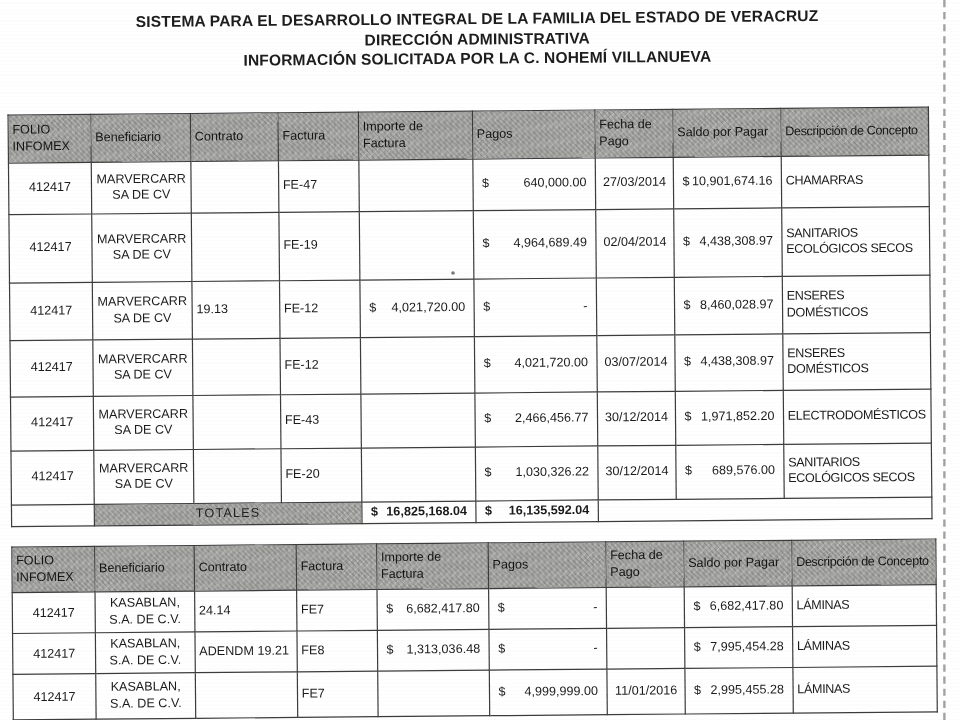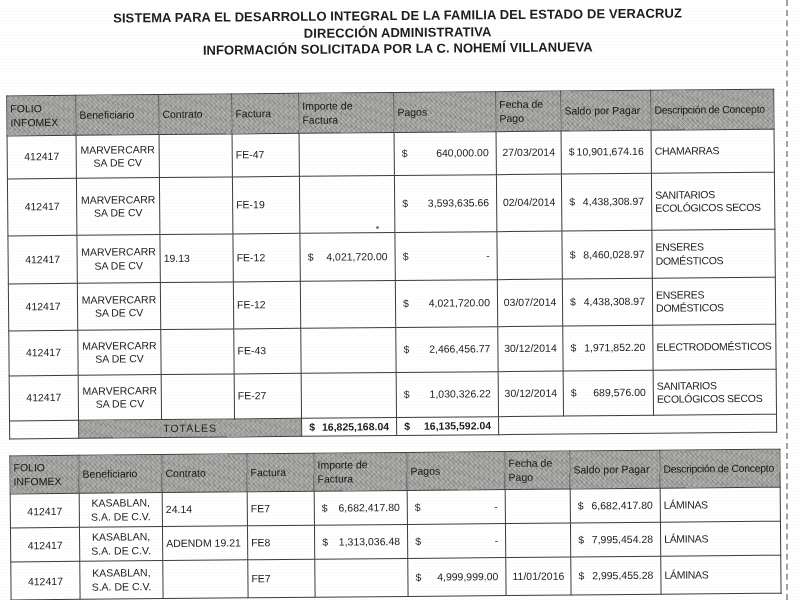--- a/index.html
+++ b/index.html
@@ -130,21 +130,21 @@
           <td class="cell-factura">FE-19</td>
           <td class="money-cell">
               <div class="m">
                 <span></span>
                 <span></span>
               </div>
             </td>
           <td class="money-cell">
               <div class="m">
                 <span>$</span>
-                <span>3,593,635.66</span>
+                <span>4,964,689.49</span>
               </div>
             </td>
           <td class="cell-fecha">02/04/2014</td>
           <td class="money-cell">
               <div class="m">
                 <span>$</span>
                 <span>4,438,308.97</span>
               </div>
             </td>
           <td class="cell-desc">SANITARIOS ECOLÓGICOS SECOS</td>
@@ -224,21 +224,21 @@
                 <span>$</span>
                 <span>1,971,852.20</span>
               </div>
             </td>
           <td class="cell-desc">ELECTRODOMÉSTICOS</td>
         </tr>
         <tr>
           <td class="cell-folio">412417</td>
           <td class="cell-benef">MARVERCARR SA DE CV</td>
           <td class="cell-contrato"></td>
-          <td class="cell-factura">FE-27</td>
+          <td class="cell-factura">FE-20</td>
           <td class="money-cell">
               <div class="m">
                 <span></span>
                 <span></span>
               </div>
             </td>
           <td class="money-cell">
               <div class="m">
                 <span>$</span>
                 <span>1,030,326.22</span>

